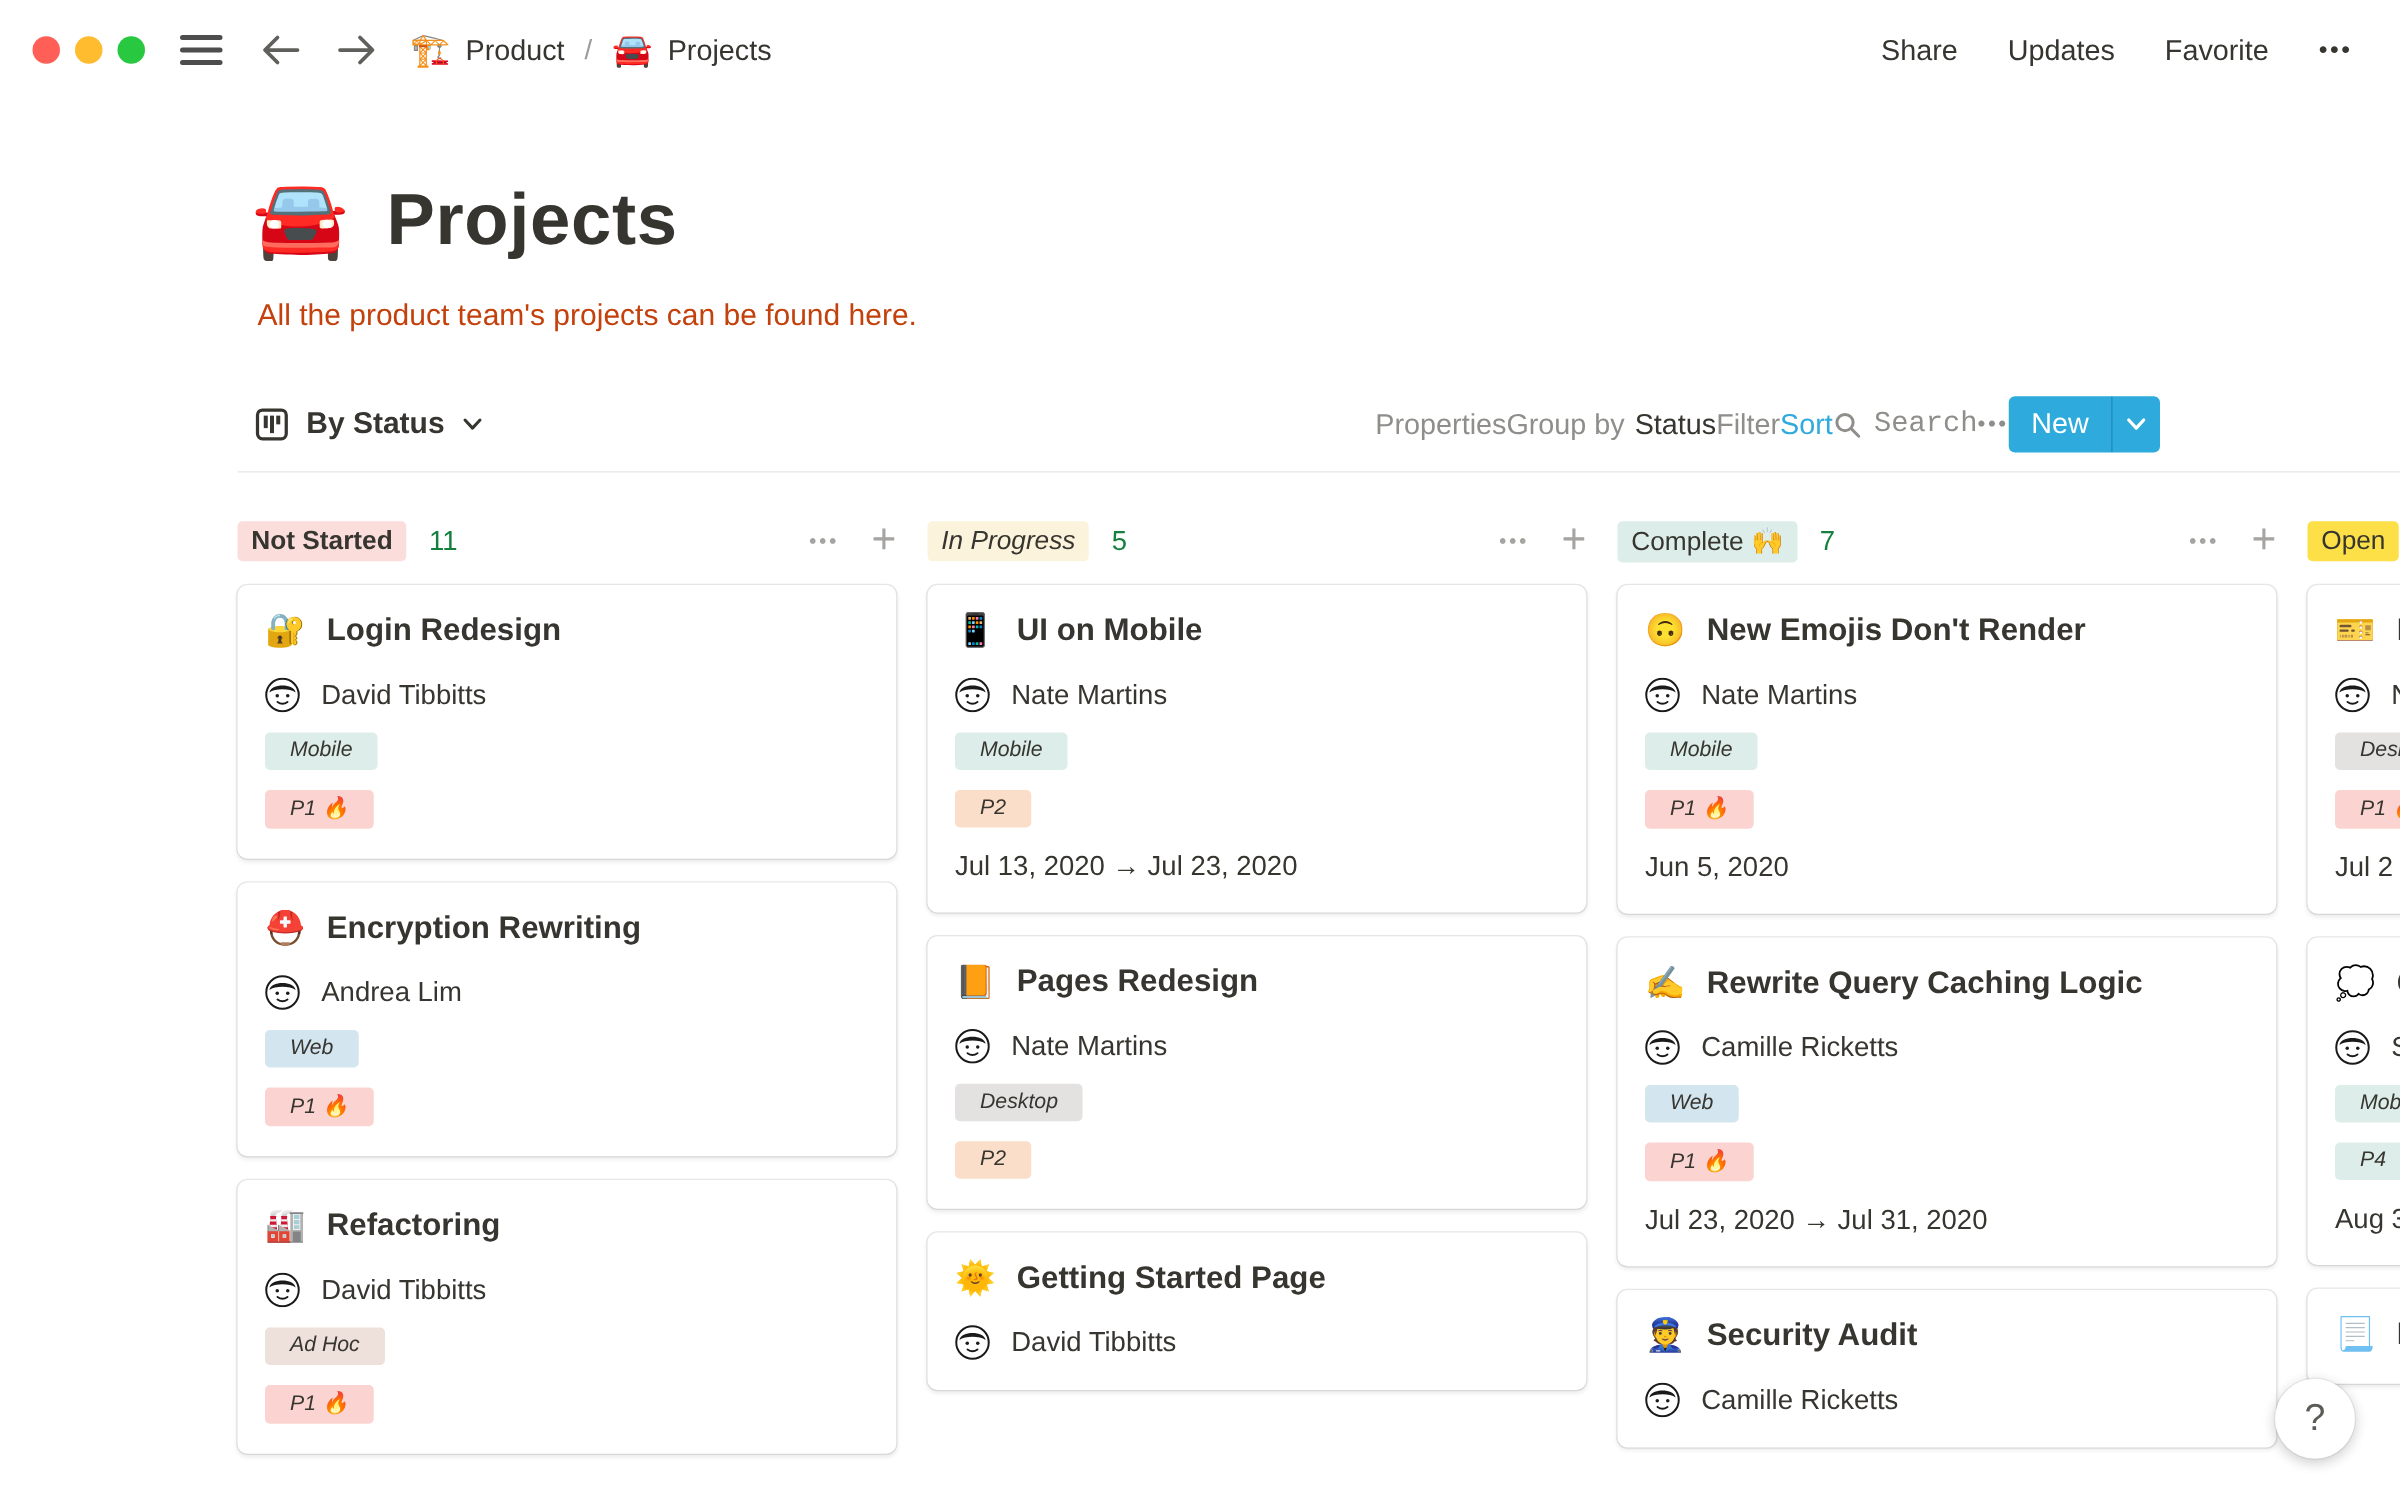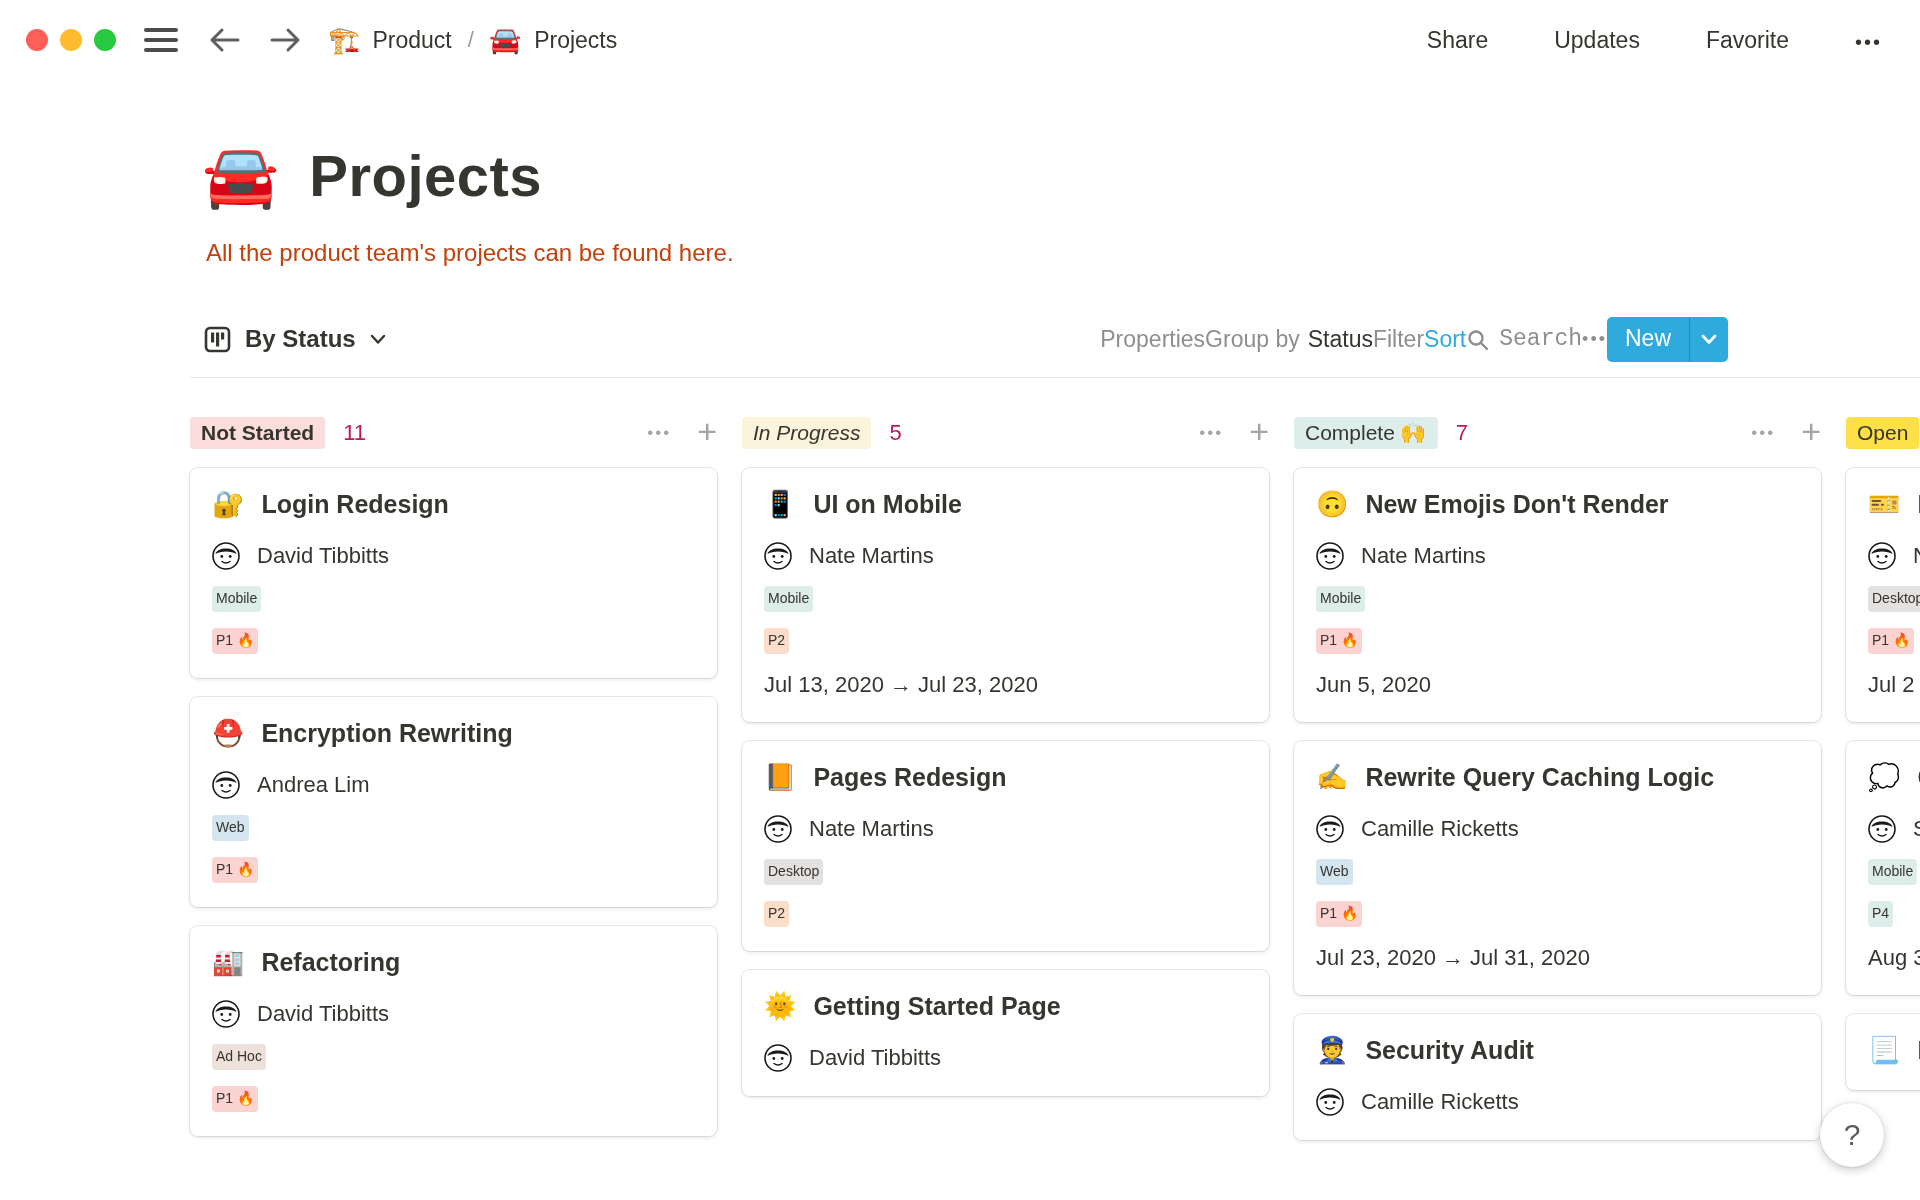--- a/index.html
+++ b/index.html
@@ -14,21 +14,21 @@
   .topbar{display:flex;align-items:center;height:80px;padding:0 38px 0 26px;}
   .traffic{display:flex;align-items:center;gap:12px;margin-right:28px;}
   .tl{width:22px;height:22px;border-radius:50%;border:none;padding:0;cursor:default;}
   .hamburger{margin-right:30px;display:flex;flex-direction:column;gap:6px;width:34px;}
   .hamburger span{display:block;height:4px;background:#4d4d4d;border-radius:2px;}
   .navarrow{margin-right:26px;color:#5f5f5c;display:flex;align-items:center;}
   .breadcrumb{display:flex;align-items:center;font-size:23px;}
   .crumb{display:flex;align-items:center;gap:12px;cursor:pointer;}
   .crumb .emoji{font-size:26px;}
   .crumb-sep{color:#9B9A97;margin:0 16px;font-size:22px;}
-  .topbar-right{margin-left:auto;display:flex;align-items:flex-end;gap:66px;font-size:23px;}
+  .topbar-right{margin-left:auto;display:flex;align-items:center;gap:40px;font-size:23px;}
   .topbar-right .tb-action{cursor:pointer;}
   .topbar-dots{font-size:20px;letter-spacing:2px;}
 
   
   .content{padding-left:190px;}
   .page-header{display:flex;align-items:center;gap:30px;margin-top:62px;padding-left:12px;}
   .page-icon{font-size:62px;line-height:1;}
   .page-title{font-size:58px;font-weight:700;letter-spacing:0.5px;}
   .page-desc{margin-top:30px;padding-left:16px;font-size:24px;color:#c2410c;}
 
@@ -45,36 +45,36 @@
   .new-main{padding:8px 18px 10px;font-size:23px;}
   .new-chev{display:flex;align-items:center;padding:0 11px;border-left:1px solid rgba(6,76,110,0.35);}
 
   .rule{border-bottom:1px solid #E7E7E5;margin-top:12px;margin-left:0;}
 
   
   .board{display:flex;gap:25px;margin-top:36px;padding-left:0;}
   .bcol{width:527px;flex:none;}
   .col-head{display:flex;align-items:center;height:38px;margin-bottom:16px;}
   .col-badge{padding:4px 11px;border-radius:4px;font-size:21px;white-space:nowrap;}
-  .col-count{color:#be185d;font-size:22px;margin-left:18px;}
+  .col-count{color:#15803d;font-size:22px;margin-left:18px;}
   .col-tools{margin-left:auto;display:flex;align-items:center;gap:26px;color:#A5A4A1;}
   .col-dots{font-size:17px;letter-spacing:2px;cursor:pointer;}
   .col-plus{font-size:34px;font-weight:300;line-height:1;cursor:pointer;margin-top:-4px;}
 
   .card{
     background:#fff;border-radius:8px;margin-bottom:19px;
     box-shadow:0 0 0 1px rgba(15,15,15,0.09), 0 2px 4px rgba(15,15,15,0.09);
     padding:20px 22px 24px;cursor:pointer;
   }
   .card-title{display:flex;align-items:flex-start;gap:17px;font-size:25px;font-weight:600;line-height:32px;}
   .card-title .emoji{font-size:26px;line-height:32px;}
   .assignee{display:flex;align-items:center;gap:17px;margin-top:22px;font-size:22px;font-weight:400;}
   .avatar{width:28px;height:28px;flex:none;}
   .tag-row{margin-top:16px;}
-  .tag{display:inline-block;font-size:14px;padding:4px 4px 6px;border-radius:4px;white-space:nowrap;}
+  .tag{display:inline-block;font-size:17px;padding:4px 20px 6px;border-radius:4px;white-space:nowrap;font-style:italic;}
   .dates{margin-top:18px;font-size:22px;}
 
   
   .help-fab{
     position:absolute;right:36px;bottom:33px;width:64px;height:64px;border-radius:50%;
     background:#fff;display:flex;align-items:center;justify-content:center;
     box-shadow:0 0 0 1px rgba(15,15,15,0.06), 0 3px 10px rgba(15,15,15,0.22);
     font-size:30px;color:#5b5b57;z-index:20;cursor:pointer;
   }
   svg{display:block;}

